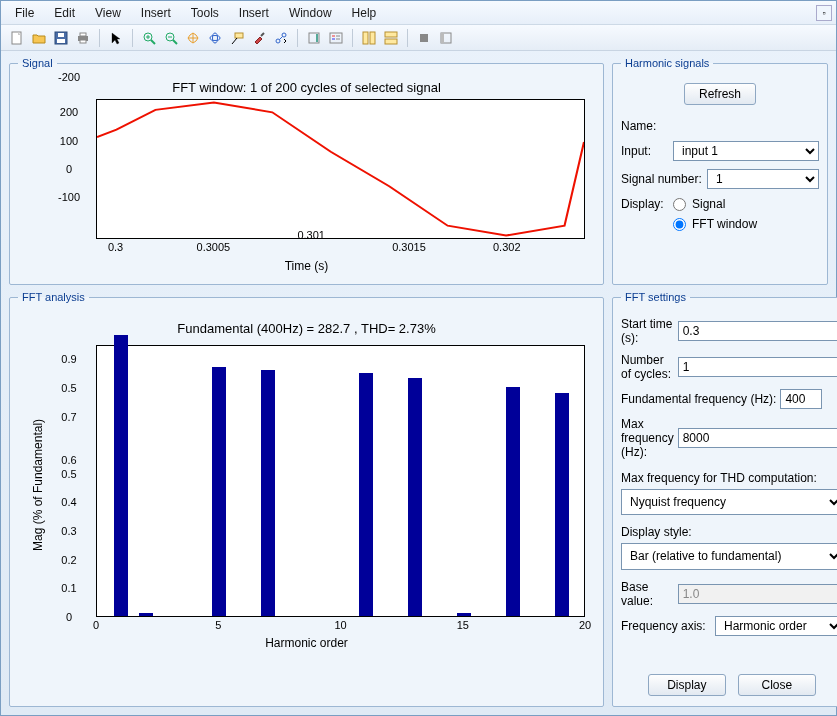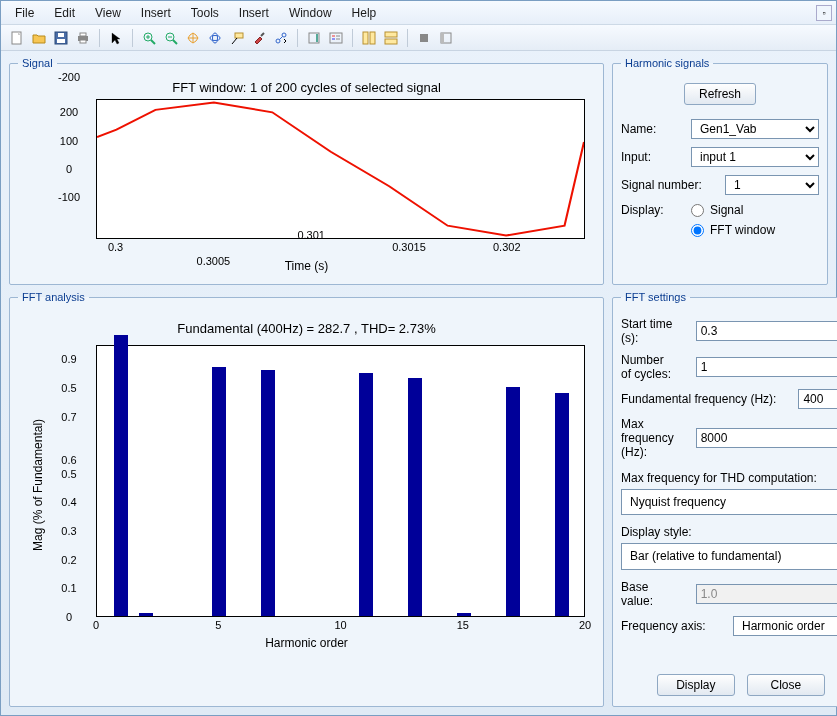--- a/index.html
+++ b/index.html
@@ -152,21 +152,21 @@
 .bar {
   position: absolute;
   bottom: 0;
   width: 14px;
   background: #000099;
   transform: translateX(-50%);
 }
 .form-row {
   display: flex;
   align-items: center;
-  gap: 22px;
+  gap: 4px;
   margin-bottom: 8px;
 }
 .form-row label { min-width: 48px; color: #000; font-size: 12px; }
 select, input[type=text] {
   flex: 1;
   height: 20px;
   border: 1px solid #7a95b1;
   background: #fff;
   font-size: 12px;
   padding: 0 4px;
@@ -353,21 +353,21 @@
           </div>
           <div class="axis-label xlabel" style="bottom:0px">Time (s)</div>
 
           <div class="tick y" style="top:calc(22px + 0%*(140px)/100 + 127px)">-200</div>
           <div class="tick y" style="top:calc(22px + 98px)">-100</div>
           <div class="tick y" style="top:calc(22px + 70px)">0</div>
           <div class="tick y" style="top:calc(22px + 42px)">100</div>
           <div class="tick y" style="top:calc(22px + 13px)">200</div>
 
           <div class="tick x" style="left: 97.56px; top: 162px;" id="sx0">0.3</div>
-          <div class="tick x" style="left: 195.36px; top: 176px; text-align: right;" id="sx1">0.3005</div>
+          <div class="tick x" style="left: 195.36px; top: 162px; text-align: right;" id="sx1">0.3005</div>
           <div class="tick x" style="left: 293.16px; top: 150px;" id="sx2">0.301</div>
           <div class="tick x" style="left: 390.96px; top: 162px;" id="sx3">0.3015</div>
           <div class="tick x" style="left: 488.76px; top: 162px;" id="sx4">0.302</div>
         </div>
       </fieldset>
 
       <fieldset class="fft-box">
         <legend>FFT analysis</legend>
         <div style="position:relative;height:340px;">
           <div class="plot-title" style="top:10px">Fundamental (400Hz) = 282.7 , THD= 2.73%</div>
@@ -407,21 +407,20 @@
 
     <div class="right-col">
 
       <fieldset class="avail-box">
         <legend>Harmonic signals</legend>
         <div style="text-align:center;margin:6px 0 14px 0;">
           <button class="btn">Refresh</button>
         </div>
         <div class="form-row">
           <label>Name:</label>
-          <select><option>Gen1_Vab</option></select>
         </div>
         <div class="form-row">
           <label>Input:</label>
           <select><option>input 1</option></select>
         </div>
         <div class="form-row">
           <label style="min-width:82px">Signal number:</label>
           <select><option>1</option></select>
         </div>
         <div class="form-row" style="align-items:flex-start">

